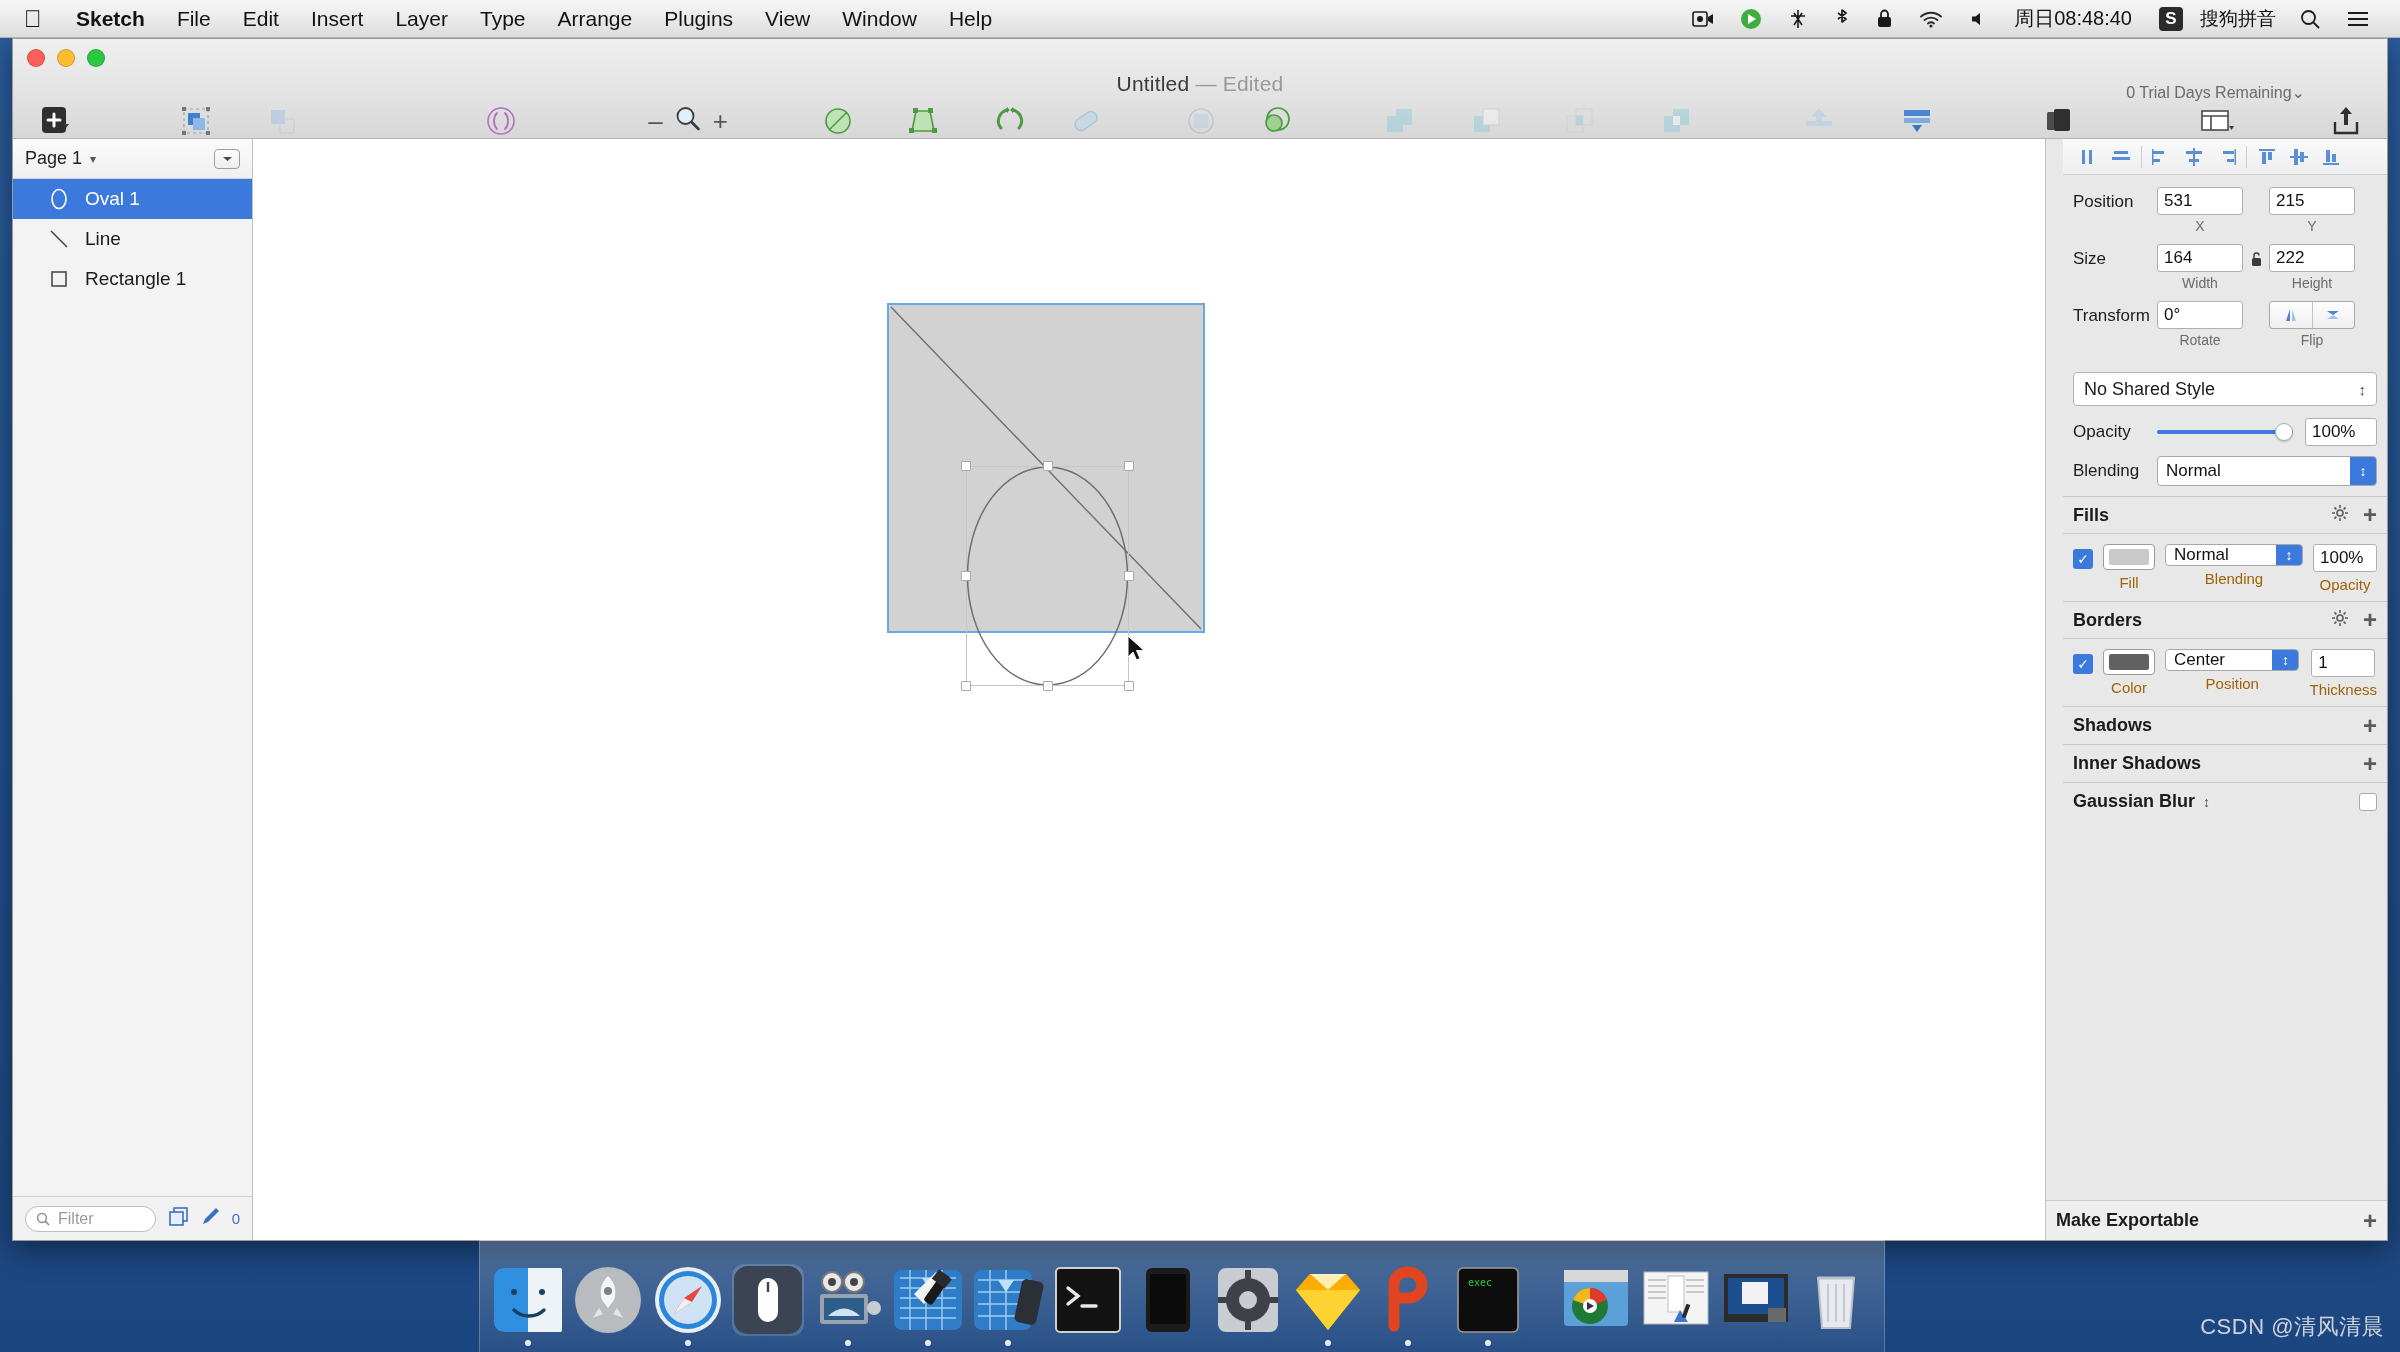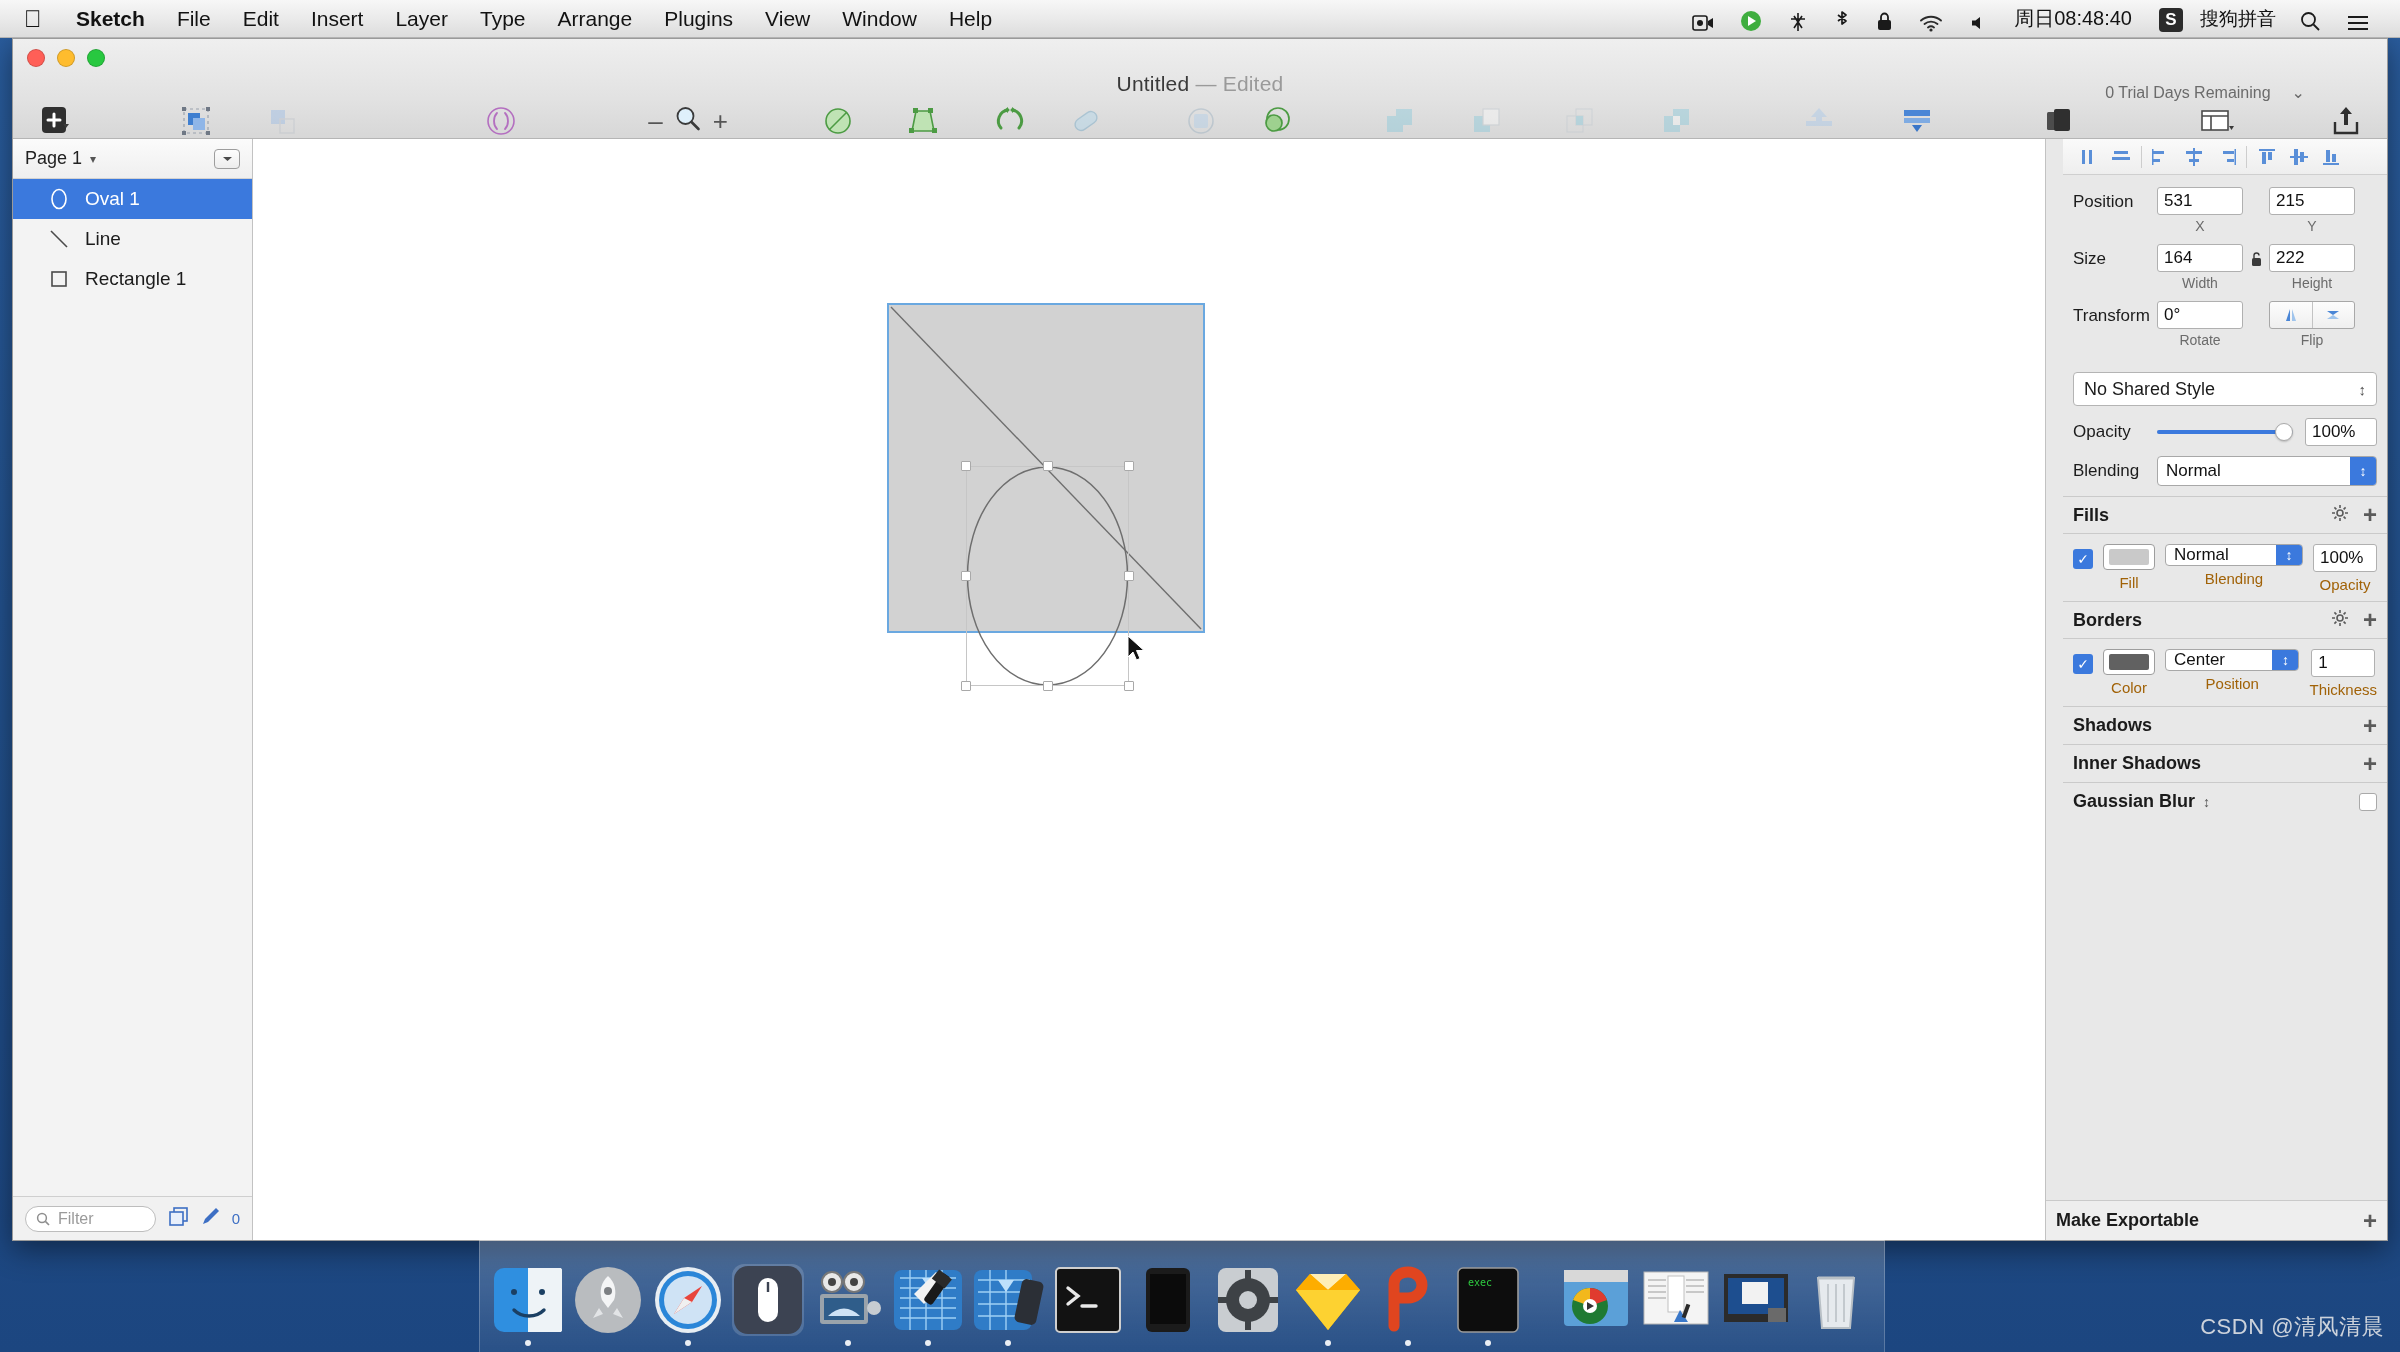--- a/index.html
+++ b/index.html
@@ -22,21 +22,21 @@
     position: absolute; left: 0; top: 0; width: 2400px; height: 38px;
     background: linear-gradient(180deg, #f7f7f7 0%, #e9e9e9 55%, #dcdcdc 100%);
     border-bottom: 1px solid #b3b3b3;
     display: flex; align-items: center;
     font-size: 21px; color: #121212;
     z-index: 60;
   }
   .menubar .apple { padding: 0 18px 0 24px; font-size: 24px; line-height: 1; }
   .menubar .mitem { padding: 0 16px; white-space: nowrap; cursor: default; }
   .menubar .mitem.app-name { font-weight: bold; }
-  .menubar .right { margin-left: auto; display: flex; align-items: flex-end; padding-right: 18px; gap: 0; }
+  .menubar .right { margin-left: auto; display: flex; align-items: center; padding-right: 18px; gap: 0; }
   .menubar .right .ricon { padding: 0 13px; display: flex; align-items: center; }
   .menubar .clock { padding: 0 14px; font-size: 20px; white-space: nowrap; }
   .menubar .ime { padding: 0 10px 0 4px; font-size: 19px; white-space: nowrap; }
   .sogou-badge {
     display: inline-block; width: 24px; height: 24px;
     background: #2b2b2b; color: #fff; border-radius: 4px;
     font-size: 17px; font-weight: bold; line-height: 24px; text-align: center;
   }
 
   
@@ -62,21 +62,21 @@
 
   .doctitle {
     position: absolute; top: 33px; left: 0; width: 100%;
     text-align: center; font-size: 21px; color: #3a3a3a; letter-spacing: .2px;
     pointer-events: none;
   }
   .doctitle .dim { color: #9a9a9a; }
 
   .trial {
     position: absolute; right: 82px; top: 44px;
-    font-size: 16px; color: #6b6b6b; display: flex; align-items: center; gap: 21px;
+    font-size: 16px; color: #6b6b6b; display: flex; align-items: center; gap: 0;
   }
 
   .tbgroup { position: absolute; top: 62px; display: flex; align-items: flex-start; }
   .tbitem {
     width: 86px; display: flex; flex-direction: column; align-items: center;
     gap: 7px; cursor: default;
   }
   .tbitem .glyph { height: 40px; display: flex; align-items: center; justify-content: center; }
   .tbitem .lbl { font-size: 17px; color: #2b2b2b; white-space: nowrap; }
   .tbitem.dis .lbl { color: #b0b0b0; }

